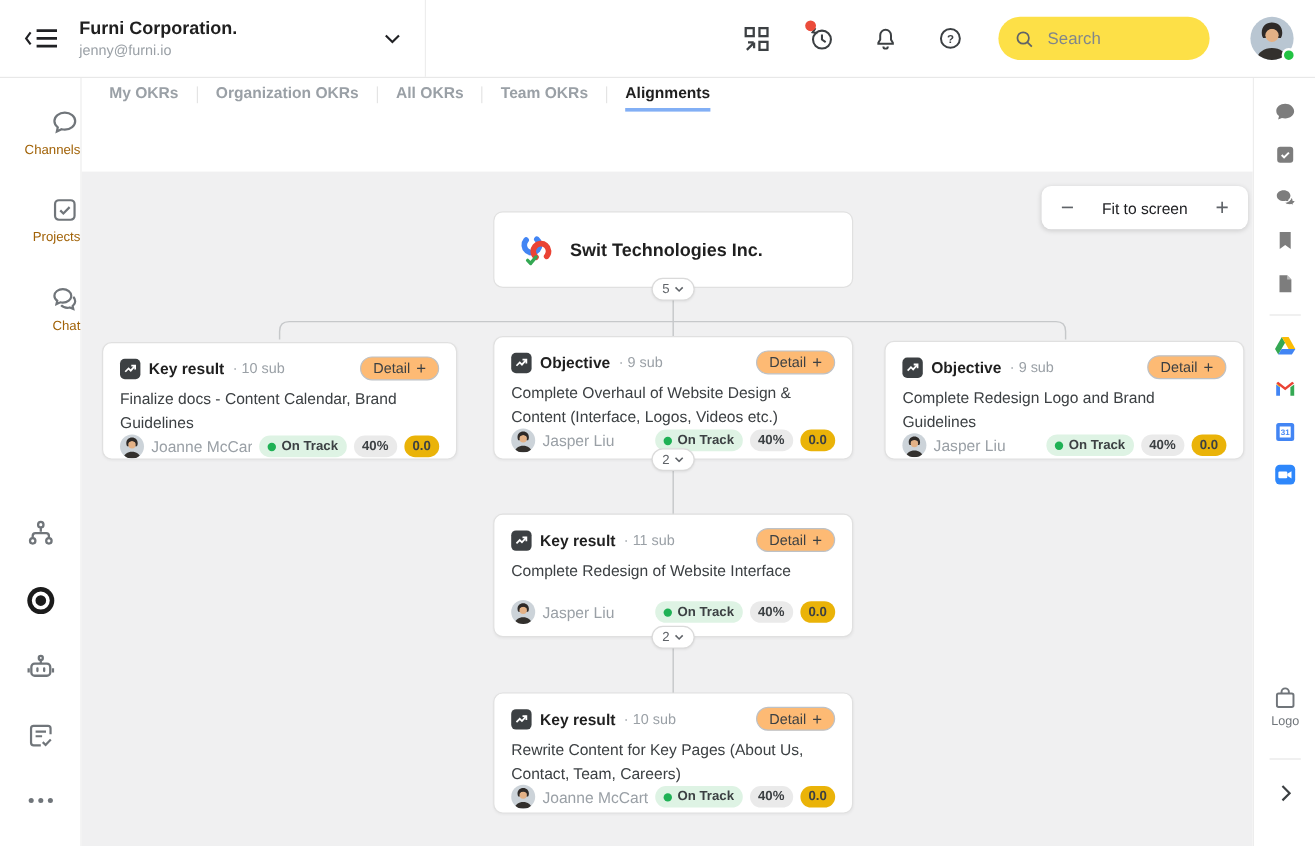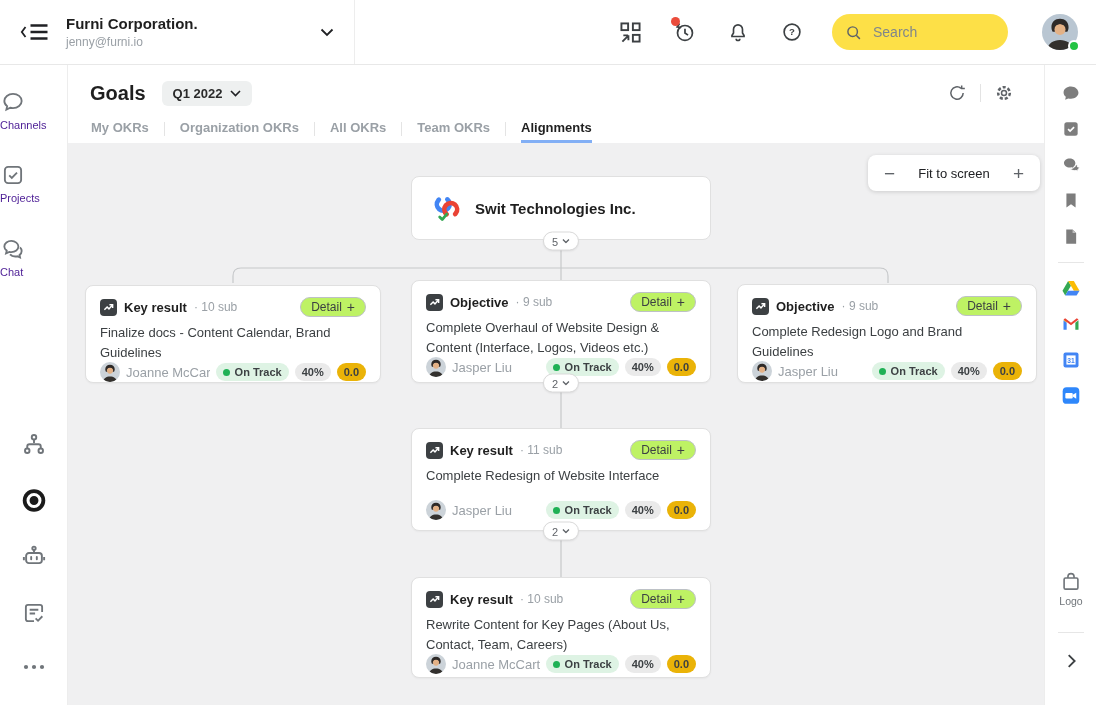--- a/index.html
+++ b/index.html
@@ -34,21 +34,21 @@
   .avatar-wrap { width:36px; height:36px; position:relative; margin-left:8px;
     margin-right:8px; cursor:pointer; flex:none; }
   .avatar { width:100%; height:100%; border-radius:50%; overflow:hidden; background:#b9c6d2; }
   .presence { position:absolute; right:-2px; bottom:-2px; width:12px; height:12px;
     border-radius:50%; background:#23c343; border:2px solid #fff; }
 
   
   .left-rail { position:absolute; left:0; top:65px; width:68px; height:640px;
     background:#fff; border-right:1px solid #ededed; z-index:10; }
   .rail-item { position:absolute; left:0; width:67px; display:flex;
-    flex-direction:column; align-items:flex-start; gap:4px; color:#4c1d95; cursor:pointer; }
+    flex-direction:column; align-items:flex-end; gap:4px; color:#a16207; cursor:pointer; }
   .rail-item .lbl { font-size:11px; }
   .rail-icon { position:absolute; left:50%; transform:translateX(-50%); cursor:pointer; }
 
   
   .right-rail { position:absolute; right:0; top:65px; width:52px; height:640px;
     background:#fff; border-left:1px solid #ededed; z-index:10; }
   .rr-icon { position:absolute; left:50%; transform:translateX(-50%); cursor:pointer; }
   .rr-div { position:absolute; left:50%; transform:translateX(-50%); width:26px;
     height:1px; background:#e6e6e6; }
   .store-lbl { position:absolute; left:0; width:52px; text-align:center;
@@ -94,21 +94,21 @@
 
   .okr-card { position:absolute; background:#fff; border:1px solid #e0e0e0;
     border-radius:8px; padding:11px 14px 10px; display:flex; flex-direction:column;
     box-shadow:0 1px 2px rgba(0,0,0,.04); z-index:2; cursor:pointer; }
   .card-head { display:flex; align-items:center; gap:7px; }
   .type-icon { width:17px; height:17px; border-radius:4px; background:#3c4043;
     display:flex; align-items:center; justify-content:center; flex:none; }
   .type-label { font-size:13px; font-weight:700; color:#1f1f1f; white-space:nowrap; }
   .sub-count { font-size:12px; color:#9aa0a6; white-space:nowrap; }
   .detail-btn { margin-left:auto; display:flex; align-items:flex-end; gap:5px;
-    border:1px solid #bdc1c6; border-radius:12px; background:#bef264; font-size:12px;
+    border:1px solid #bdc1c6; border-radius:12px; background:#fdba74; font-size:12px;
     color:#3c4043; padding:2px 10px; cursor:pointer; font-family:inherit; flex:none; }
   .detail-btn .plus { font-size:14px; line-height:1; }
   .card-title { font-size:13px; color:#3c4043; line-height:1.5; margin-top:6px; flex:1; }
   .card-foot { display:flex; align-items:center; gap:6px; margin-top:auto; }
   .owner-avatar { width:20px; height:20px; border-radius:50%; overflow:hidden;
     background:#ccd3d9; flex:none; }
   .owner-name { font-size:13px; color:#9aa0a6; flex:1; min-width:0;
     white-space:nowrap; overflow:hidden; }
   .pill { font-size:11px; font-weight:700; color:#3c4043; border-radius:10px;
     padding:3px 7px; white-space:nowrap; flex:none;justify-content:space-between; }
@@ -339,44 +339,20 @@
   <span class="rr-div" style="top:567px"></span>
   <span class="rr-icon" style="top:585px">
     <svg width="22" height="22" viewBox="0 0 24 24" fill="none" stroke="#3c4043" stroke-width="2">
       <path d="M9.5 5.5 16 12l-6.5 6.5"></path>
     </svg>
   </span>
 </aside>
 
 <main class="main">
 
-  <div class="goals-header">
-    <h1 class="goals-title">Goals</h1>
-    <button class="period-pill">
-      <span>Q1 2022</span>
-      <svg width="11" height="7" viewBox="0 0 11 7" fill="none">
-        <path d="M1 1l4.5 4.5L10 1" stroke="#202124" stroke-width="1.6"></path>
-      </svg>
-    </button>
-    <div class="header-actions">
-      <span class="icon-btn">
-        <svg width="20" height="20" viewBox="0 0 24 24" fill="none" stroke="#5f6368" stroke-width="1.8">
-          <path d="M19.4 12a7.4 7.4 0 1 1-2.6-5.6"></path>
-          <path d="M17.6 2.9v3.8h3.8"></path>
-        </svg>
-      </span>
-      <span class="h-div"></span>
-      <span class="icon-btn">
-        <svg width="20" height="20" viewBox="0 0 24 24" fill="none" stroke="#5f6368">
-          <circle cx="12" cy="12" r="7" stroke-width="3" stroke-dasharray="3.7 2.4"></circle>
-          <circle cx="12" cy="12" r="3" stroke-width="1.8"></circle>
-        </svg>
-      </span>
-    </div>
-  </div>
 
   <div class="tabs">
     <div class="tab">My OKRs</div>
     <span class="tab-div"></span>
     <div class="tab">Organization OKRs</div>
     <span class="tab-div"></span>
     <div class="tab">All OKRs</div>
     <span class="tab-div"></span>
     <div class="tab">Team OKRs</div>
     <span class="tab-div"></span>

